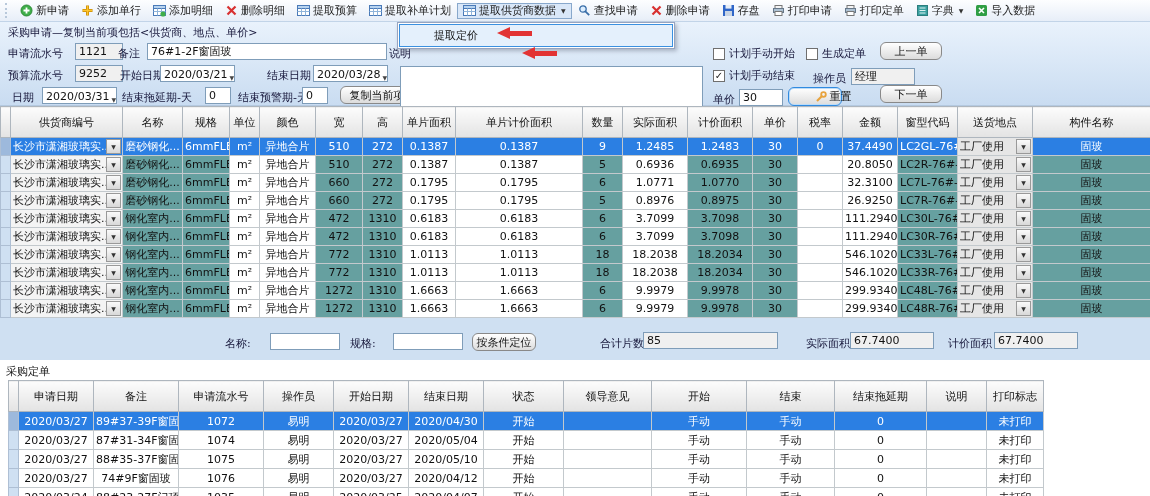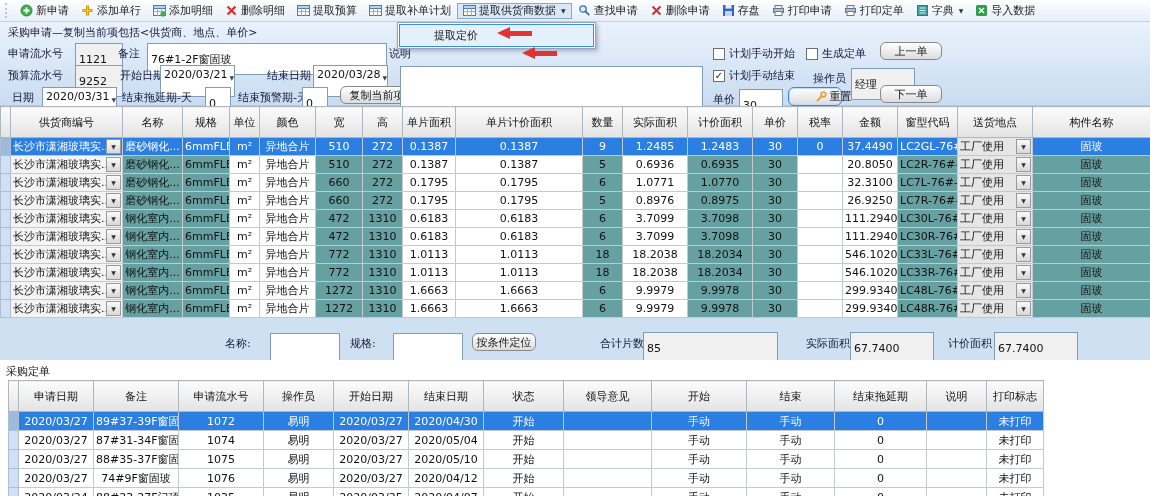--- a/index.html
+++ b/index.html
@@ -15,36 +15,36 @@
              color: #1c1c1c; border: 1px solid transparent; white-space: nowrap; cursor: default; }
   .tb-item.open { background: #d9e7f8; border: 1px solid #88a8cc; }
   .tb-caret { font-size: 6px; color: #333; margin-left: 2px; }
   .tb-icon { display: flex; align-items: center; }
 
   
   .form-panel { position: absolute; left: 0; top: 22px; width: 1150px; height: 84px;
                 background: linear-gradient(#e9f2fc, #c9dcf1); border-bottom: 1px solid #b4c9e0; }
   .lbl { position: absolute; color: #16163a; white-space: nowrap; }
   .tbx { position: absolute; height: 17px; background: #fff; border: 1px solid #7f9db9;
-         display: flex; align-items: center; padding: 15px 3px; color: #111; white-space: nowrap; overflow: hidden; }
+         display: flex; align-items: center; padding: 0 3px; color: #111; white-space: nowrap; overflow: hidden; }
   .tbx.gray { background: #f0f0f0; }
   .combo { justify-content: space-between; align-items: flex-end; }
   .combo .ca { font-size: 6px; color: #444; margin-left: 2px; }
   .btn { position: absolute; display: flex; align-items: center; justify-content: center; gap: 3px;
          background: linear-gradient(#ffffff, #dcdcdc); border: 1px solid #898989; border-radius: 6px;
          color: #111; white-space: nowrap; cursor: default; }
   .btn.focused { border: 1px solid #2f8ae0; box-shadow: 0 0 0 1px #bcdcf8 inset; padding-left: 36px; }
   .chk { position: absolute; display: flex; align-items: center; gap: 4px; color: #16163a; white-space: nowrap; }
   .chk .box { width: 12px; height: 12px; background: #fff; border: 1px solid #6f6f6f;
               display: flex; align-items: center; justify-content: center; font-size: 10px; line-height: 10px; color: #222; }
   .note-area { position: absolute; left: 400px; top: 44px; width: 303px; height: 54px;
                background: #fff; border: 1px solid #7f9db9; }
 
   
-  .menu { position: absolute; left: 397px; top: 22px; width: 199px; background: #fff;
+  .menu { position: absolute; left: 397px; top: 22px; width: 278px; background: #fff;
           border: 1px solid #96a4c0; box-shadow: 2px 2px 4px rgba(60,70,90,.35); z-index: 50; padding: 1px; }
   .menu-gutter { position: absolute; left: 1px; top: 1px; bottom: 1px; width: 26px;
                  background: #f0f1f5; border-right: 1px solid #d9dde6; }
   .menu-item { position: relative; height: 23px; display: flex; align-items: center;
                padding-left: 34px; color: #111; white-space: nowrap; cursor: default; }
   .menu-item.hl { border: 1px solid #3a90e0; background: #e4f0fc; height: 23px; }
   .red-arrow { position: absolute; height: 12px; display: flex; align-items: center; z-index: 60; }
   .ra-head { width: 0; height: 0; border-top: 6px solid transparent; border-bottom: 6px solid transparent;
              border-right: 13px solid #e23333; }
   .ra-tail { width: 22px; height: 5px; background: #e23333; }

